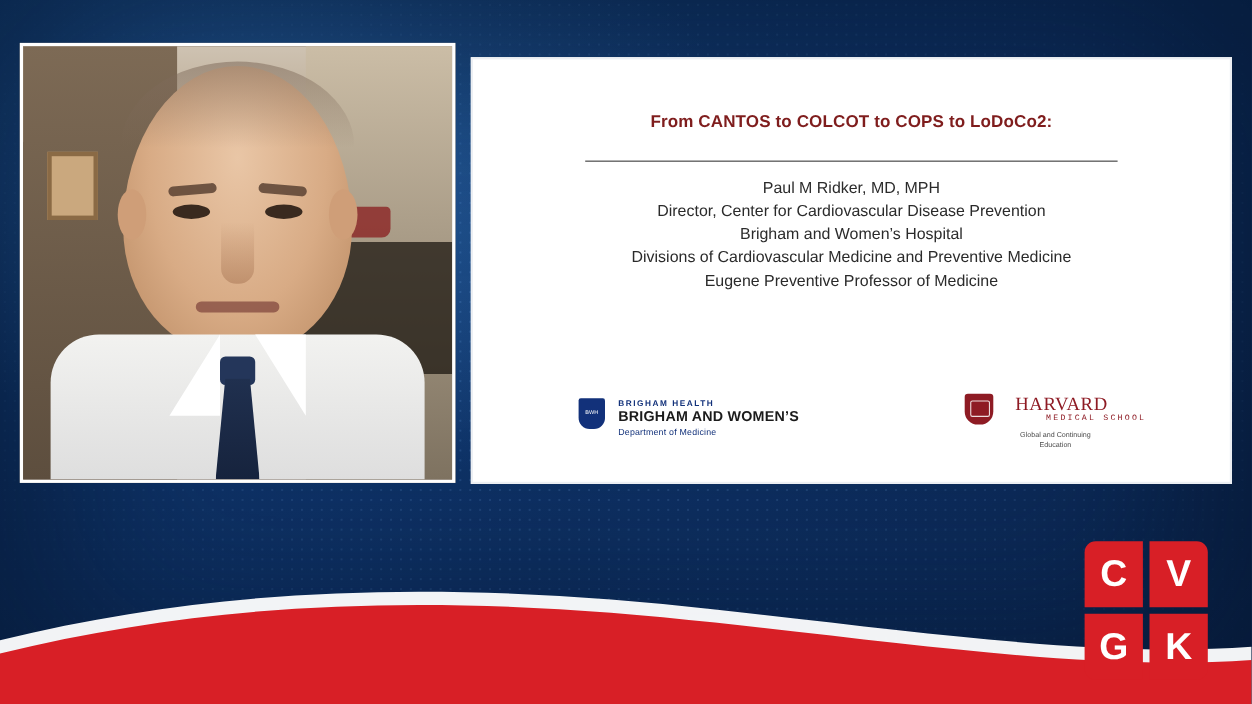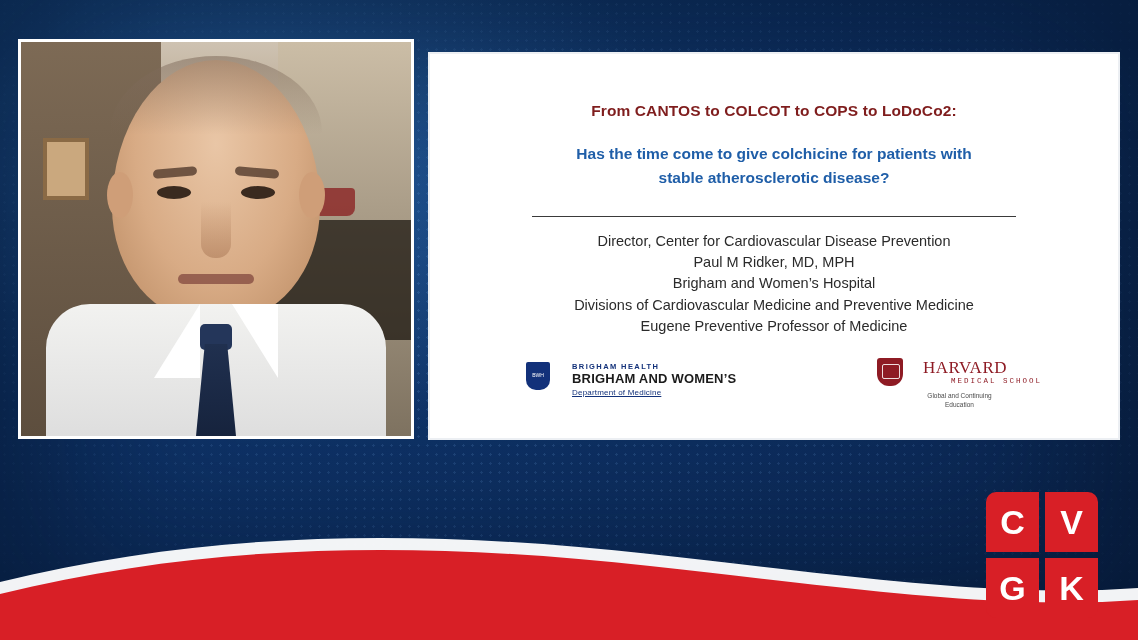--- a/index.html
+++ b/index.html
@@ -275,21 +275,21 @@
     right: 0;
     bottom: 14px;
     height: 62px;
   }
   .bwh-logo {
     position: absolute;
     left: 96px;
     top: 0;
     display: flex;
     align-items: flex-start;
-    gap: 22px;
+    gap: 12px;
   }
   .bwh-shield {
     width: 24px;
     height: 28px;
     background: #12317a;
     border-radius: 2px 2px 10px 10px;
     color: #fff;
     font-size: 5px;
     display: flex;
     align-items: center;
@@ -309,21 +309,20 @@
   .bwh-l2 {
     color: #1b1b1b;
     font-size: 13px;
     font-weight: bold;
     letter-spacing: 0.2px;
   }
   .bwh-l3 {
     color: #12317a;
     font-size: 8px;
     letter-spacing: 0.2px;
-    text-decoration: underline;
   }
   .harvard-logo {
     position: absolute;
     right: 76px;
     top: -4px;
     display: flex;
     flex-direction: column;
     align-items: center;
   }
   .harvard-row {
@@ -433,28 +432,24 @@
     <div class="mouth"></div>
     <div class="shirt"></div>
     <div class="collar-l"></div>
     <div class="collar-r"></div>
     <div class="tie-knot"></div>
     <div class="tie"></div>
   </div>
 
   <div class="slide">
     <div class="slide-title">From CANTOS to COLCOT to COPS to LoDoCo2:</div>
-    <div class="slide-subtitle">
-      <div>Has the time come to give colchicine for patients with</div>
-      <div>stable atherosclerotic disease?</div>
-    </div>
     <div class="rule"></div>
     <div class="affil">
+      <div>Paul M Ridker, MD, MPH</div>
       <div>Director, Center for Cardiovascular Disease Prevention</div>
-      <div>Paul M Ridker, MD, MPH</div>
       <div>Brigham and Women’s Hospital</div>
       <div>Divisions of Cardiovascular Medicine and Preventive Medicine</div>
       <div>Eugene Preventive Professor of Medicine</div>
     </div>
 
     <div class="logos">
       <div class="bwh-logo">
         <div class="bwh-shield">BWH</div>
         <div class="bwh-text">
           <div class="bwh-l1">BRIGHAM HEALTH</div>

